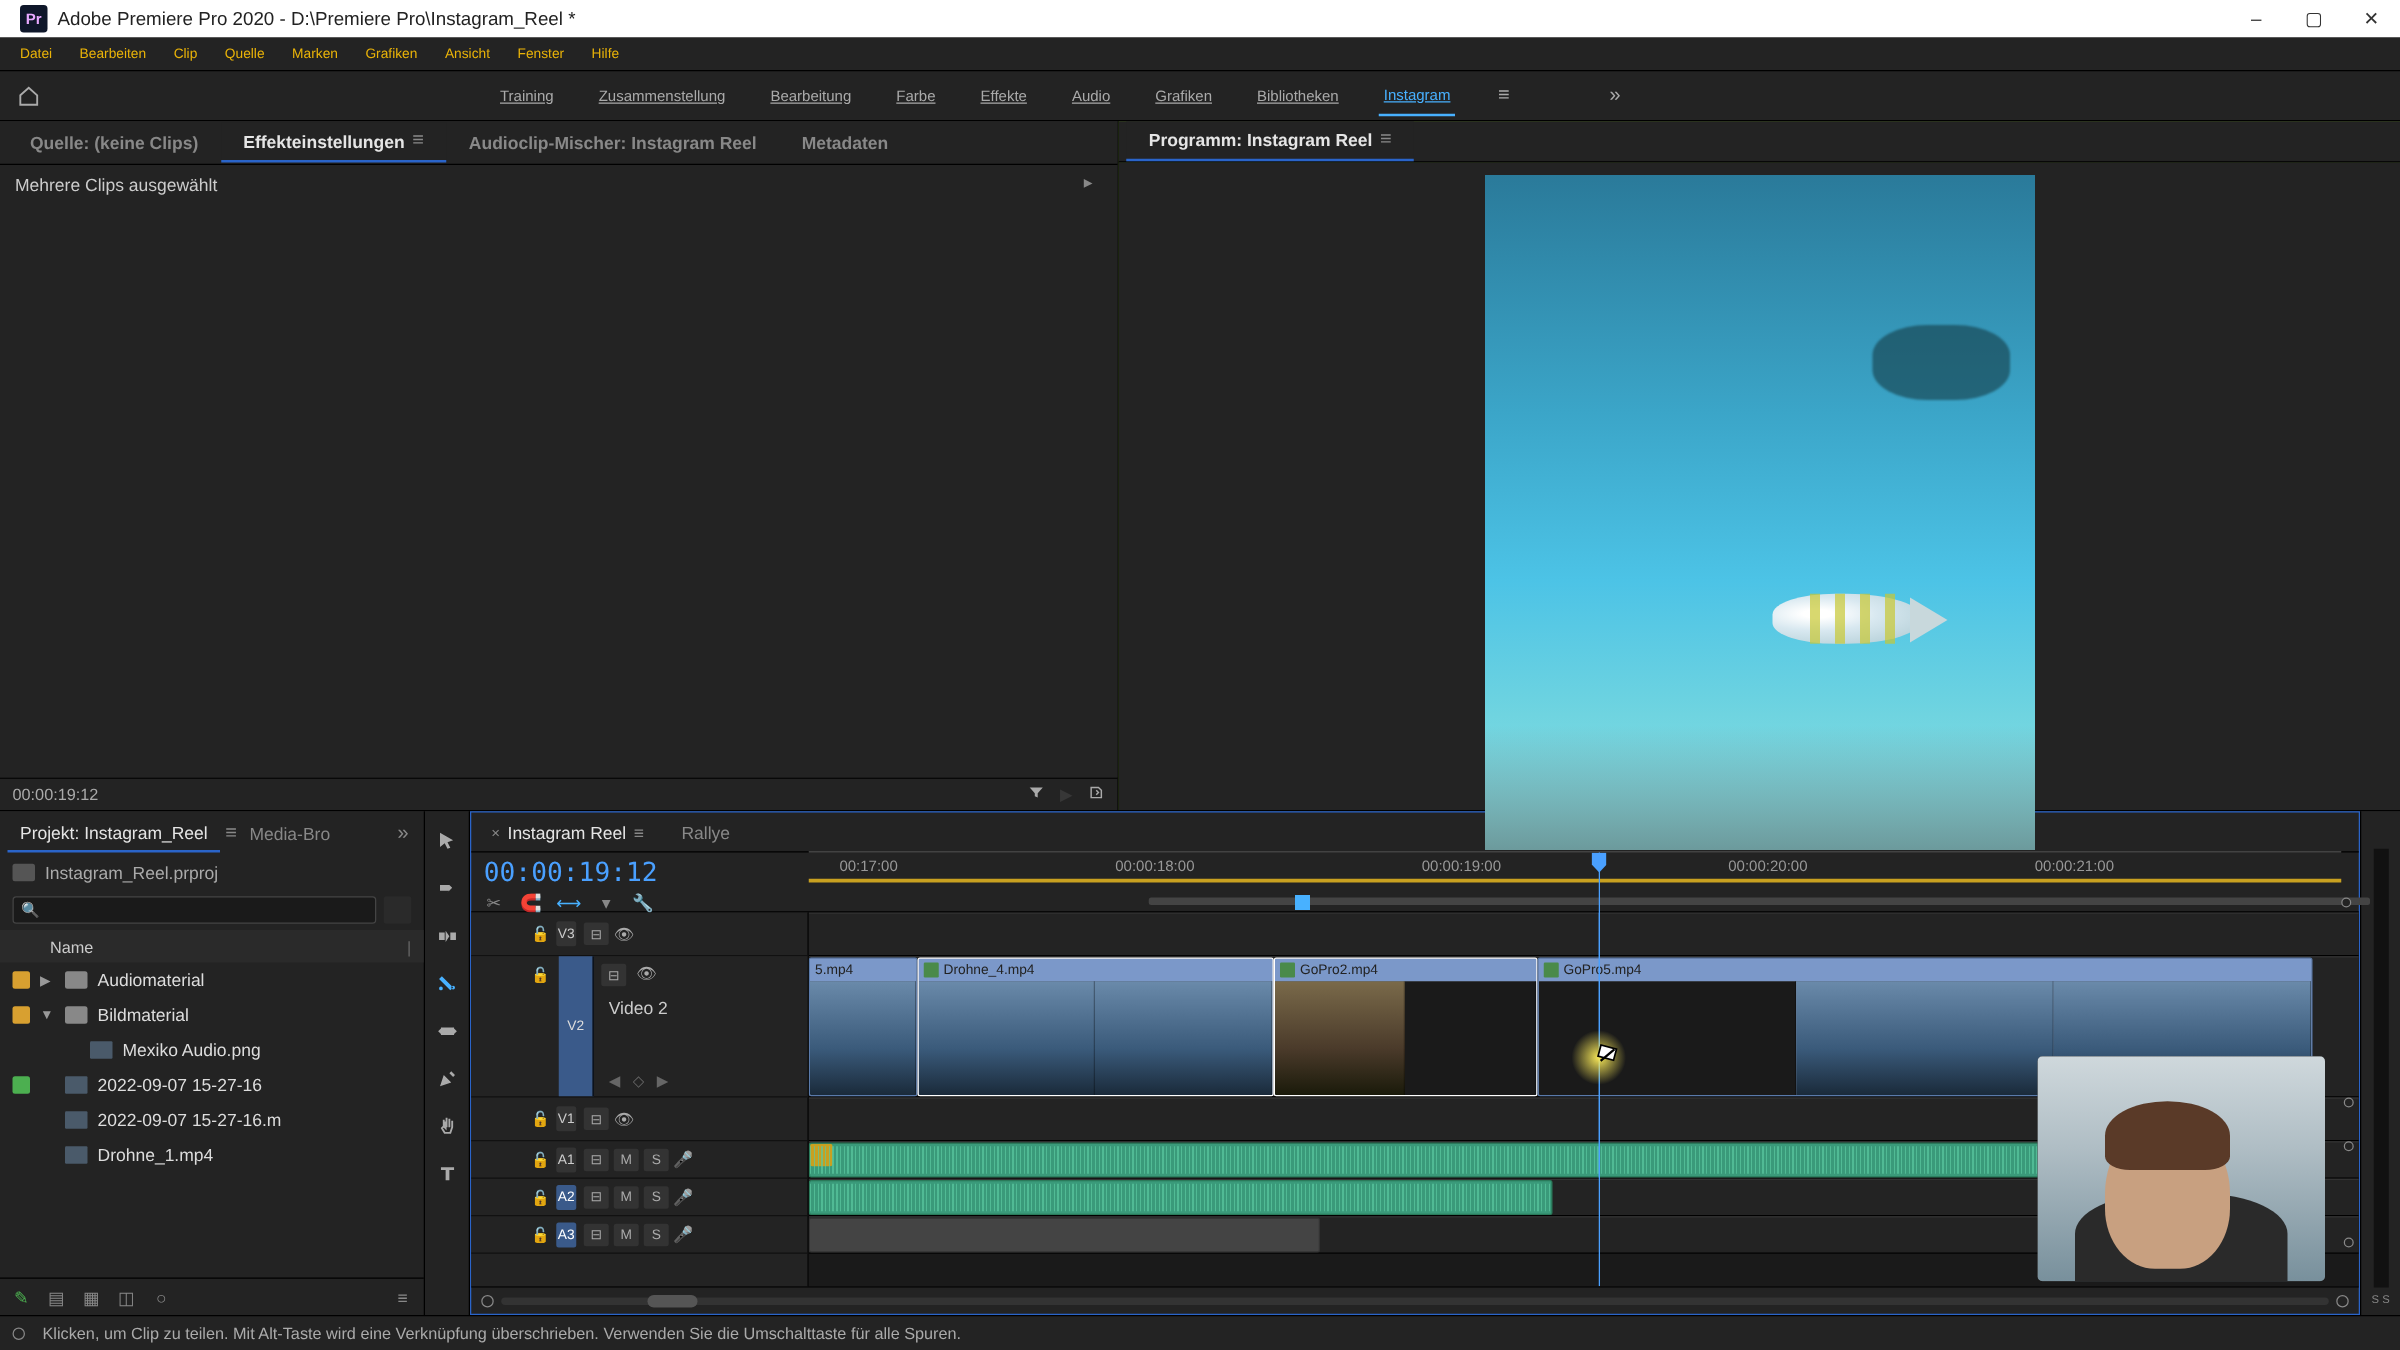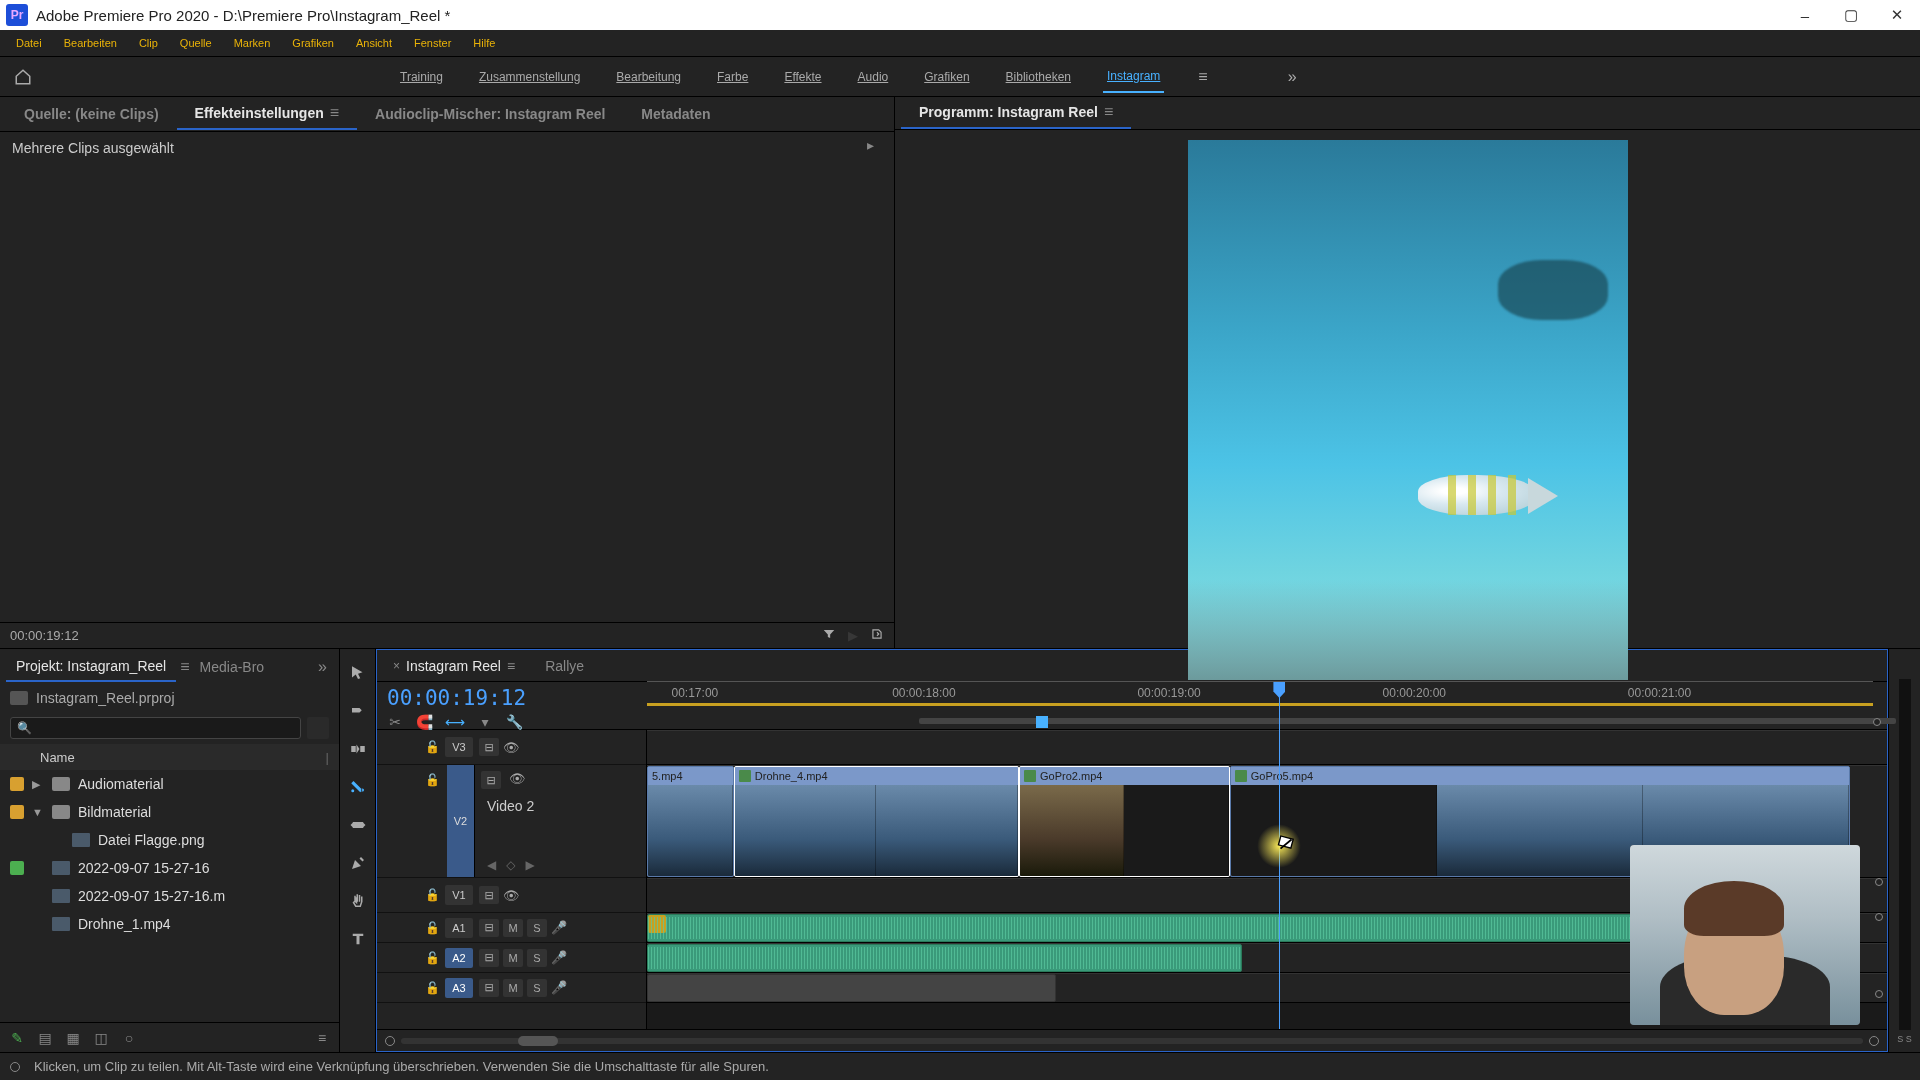--- a/index.html
+++ b/index.html
@@ -1,21 +1,21 @@
 <!DOCTYPE html>
 <html><head>
 <meta charset="utf-8">
 <style>
 * { margin:0; padding:0; box-sizing:border-box; font-family:'Segoe UI',Arial,sans-serif; -webkit-user-select:none; user-select:none; }
 body { background:#fff; width:1920px; height:1080px; overflow:hidden; }
 .app { width:1920px; height:1080px; background:#232323; display:flex; flex-direction:column; }
 
 
 .titlebar { height:30px; background:#fff; display:flex; align-items:center; color:#222; font-size:15px; }
-.titlebar .pr-logo { width:22px; height:22px; margin:0 8px 0 6px; background:#1d4ed8; border-radius:3px; display:flex; align-items:center; justify-content:center; color:#e8a9ff; font-weight:bold; font-size:12px; }
+.titlebar .pr-logo { width:22px; height:22px; margin:0 8px 0 16px; background:#0f172a; border-radius:3px; display:flex; align-items:center; justify-content:center; color:#e8a9ff; font-weight:bold; font-size:12px; }
 .titlebar .spacer { flex:1; }
 .titlebar .win-btn { width:46px; height:30px; display:flex; align-items:center; justify-content:center; font-size:15px; color:#333; }
 
 
 .menubar { height:26px; background:#232323; display:flex; align-items:center; padding-left:5px; }
 .menubar .menu-item { color:#eab308; font-size:11px; padding:3px 11px; }
 
 
 .workspace-bar { height:40px; background:#232323; border-top:1px solid #000; display:flex; align-items:center; padding:0 8px; gap:4px; }
 .workspace-bar .home { width:30px; height:30px; display:flex; align-items:center; justify-content:center; color:#aaa; }
@@ -129,21 +129,21 @@
 .tl-tracks { flex:1; display:flex; position:relative; min-height:0; }
 .tl-track-headers { width:270px; background:#232323; border-right:1px solid #000; display:flex; flex-direction:column; }
 .track-head-row { display:flex; align-items:center; border-bottom:1px solid #111; padding-left:48px; }
 .track-head-row.video { height:35px; }
 .track-head-row.v2 { height:113px; background:#232323; position:relative; }
 .track-head-row.v2 .v2-tab { position:absolute; left:48px; top:0; bottom:0; width:28px; background:#3a5a8a; display:flex; align-items:center; justify-content:center; color:#ddd; font-size:11px; border-right:1px solid #000;}
 .track-head-row.v2 .v2-content { position:absolute; left:78px; top:5px; color:#ccc; font-size:14px; }
 .track-head-row.v2 .v2-nav { position:absolute; left:78px; bottom:5px; display:flex; gap:10px; color:#666; font-size:12px; }
 .track-head-row.audio { height:30px; }
 .th-lock { width:20px; color:#888; font-size:12px; }
-.th-label { width:28px; height:20px; background:#333; color:#ccc; font-size:11px; display:flex; align-items:center; justify-content:center; border-radius:2px; margin-right:6px; }
+.th-label { width:16px; height:20px; background:#333; color:#ccc; font-size:11px; display:flex; align-items:center; justify-content:center; border-radius:2px; margin-right:6px; }
 .th-label.active { background:#3a5a8a; color:#fff; }
 .th-toggle { width:20px; height:18px; background:#333; color:#aaa; font-size:11px; display:flex; align-items:center; justify-content:center; border-radius:2px; margin-right:4px; }
 .th-eye { width:20px; color:#aaa; font-size:13px; }
 
 .tl-track-content { flex:1; position:relative; background:#1a1a1a; overflow:hidden; }
 .track-lane { position:absolute; left:0; right:0; border-top:1px solid #333; border-bottom:1px solid #000; background:#232323;}
 .track-lane.video-lane { background:#232323; }
 .clip { position:absolute; top:0; bottom:0; border:1px solid #5a7aaa; background:#9aaed0; border-radius:2px; overflow:hidden; }
 .clip.selected { border:1px solid #fff; }
 .clip-label { position:absolute; top:0; left:0; right:0; height:18px; background:rgba(120,150,200,.9); display:flex; align-items:center; gap:4px; padding:0 4px; font-size:11px; color:#222; white-space:nowrap; overflow:hidden; }
@@ -359,21 +359,21 @@
           </div>
           <div class="proj-row">
             <div class="color-tag" style="background:#d8a030"></div>
             <span class="arrow">▼</span>
             <div class="folder"></div>
             <span>Bildmaterial</span>
           </div>
           <div class="proj-row" style="padding-left:50px">
             <div class="color-tag" style="background:transparent"></div>
             <div class="thumb"></div>
-            <span>Datei Flagge.png</span>
+            <span>Mexiko Audio.png</span>
           </div>
           <div class="proj-row">
             <div class="color-tag" style="background:#4caf50"></div>
             <span class="arrow"></span>
             <div class="thumb"></div>
             <span>2022-09-07 15-27-16</span>
           </div>
           <div class="proj-row">
             <div class="color-tag" style="background:transparent"></div>
             <span class="arrow"></span>

